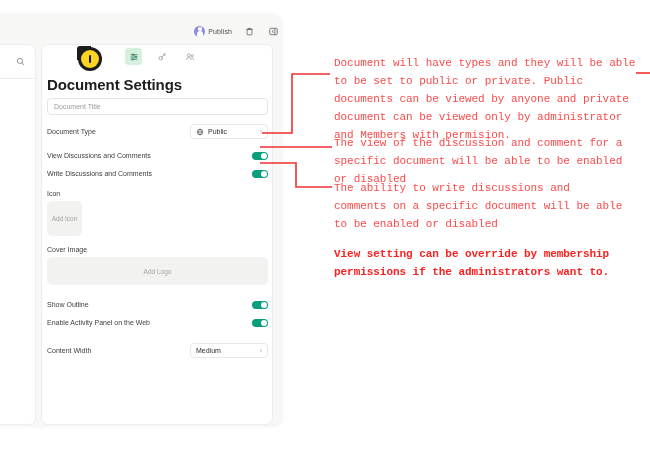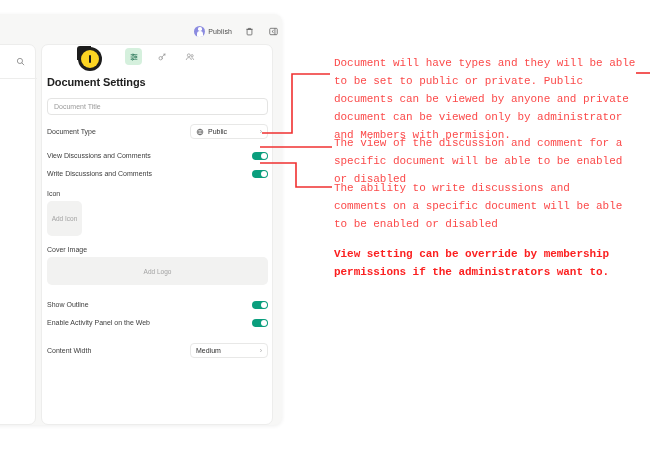--- a/index.html
+++ b/index.html
@@ -204,21 +204,21 @@
     height: 8px;
     border-radius: 1px;
     background: #1c1c1c;
   }
 
   
   #panel-title {
     position: absolute;
     left: 47px;
     top: 76px;
-    font-size: 11px;
+    font-size: 15px;
     font-weight: bold;
     color: #202020;
     letter-spacing: -0.1px;
   }
 
   
   #form {
     position: absolute;
     left: 47px;
     top: 98px;

